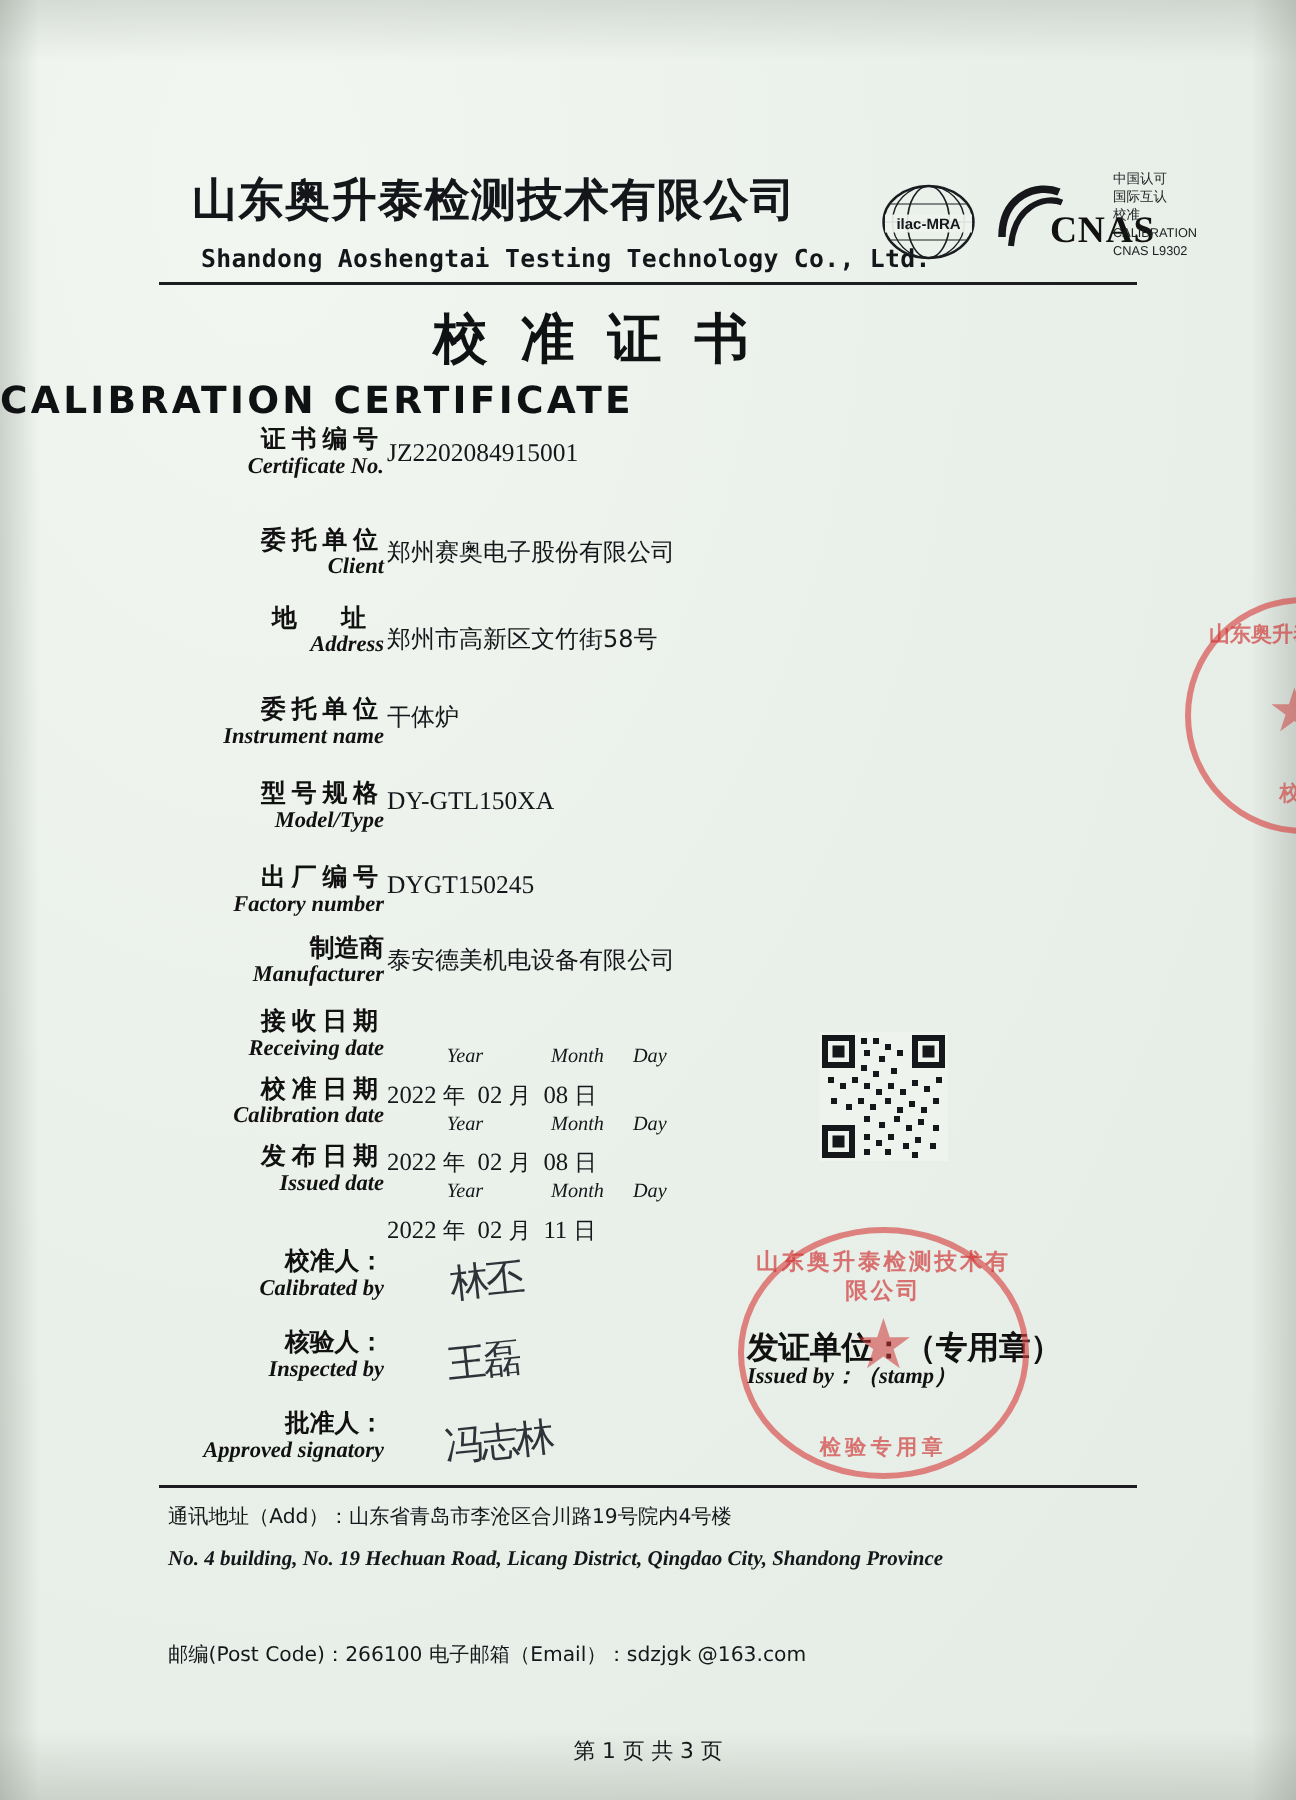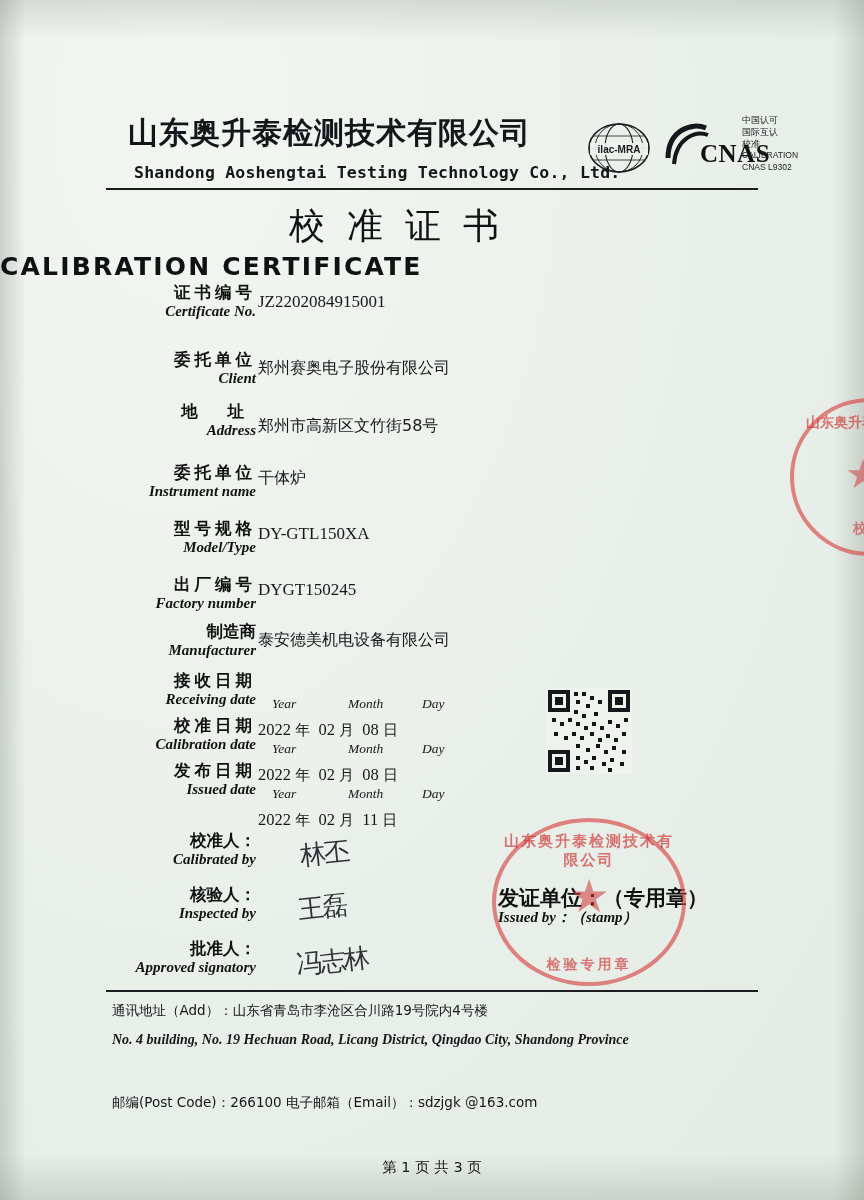--- a/index.html
+++ b/index.html
@@ -98,21 +98,21 @@
   .cnas-side .cn { font-family: "DejaVu Sans", sans-serif; font-size: 9px; }
 
   
   .title-cn {
     position: absolute;
     left: 0; top: 202px;
     width: 788px;
     text-align: center;
     font-family: "DejaVu Sans", sans-serif;
     font-size: 36px;
-    font-weight: normal;
+    font-weight: bold;
     letter-spacing: 22px;
     text-indent: 22px;
     color: #0f1113;
   }
   .title-en {
     position: absolute;
     left: 0; top: 252px;
     width: 864px;
     text-align: left;
     font-family: "DejaVu Sans", sans-serif;
@@ -175,20 +175,21 @@
   .date-row span.num { font-family: "Liberation Serif", serif; }
   .date-row span.cn { font-family: "DejaVu Sans", sans-serif; font-size: 15px; }
   .date-lbl {
     position: absolute;
     left: 272px;
     font-family: "Liberation Serif", serif;
     font-style: italic;
     font-size: 13.5px;
     color: #15171a;
     white-space: nowrap;
+    text-align: center;
   }
   .date-lbl .w { display: inline-block; width: 76px; }
   .date-lbl .w2 { display: inline-block; width: 74px; }
 
   
   .sig {
     position: absolute;
     font-family: "DejaVu Serif", serif;
     font-size: 26px;
     color: #1b1f26;

